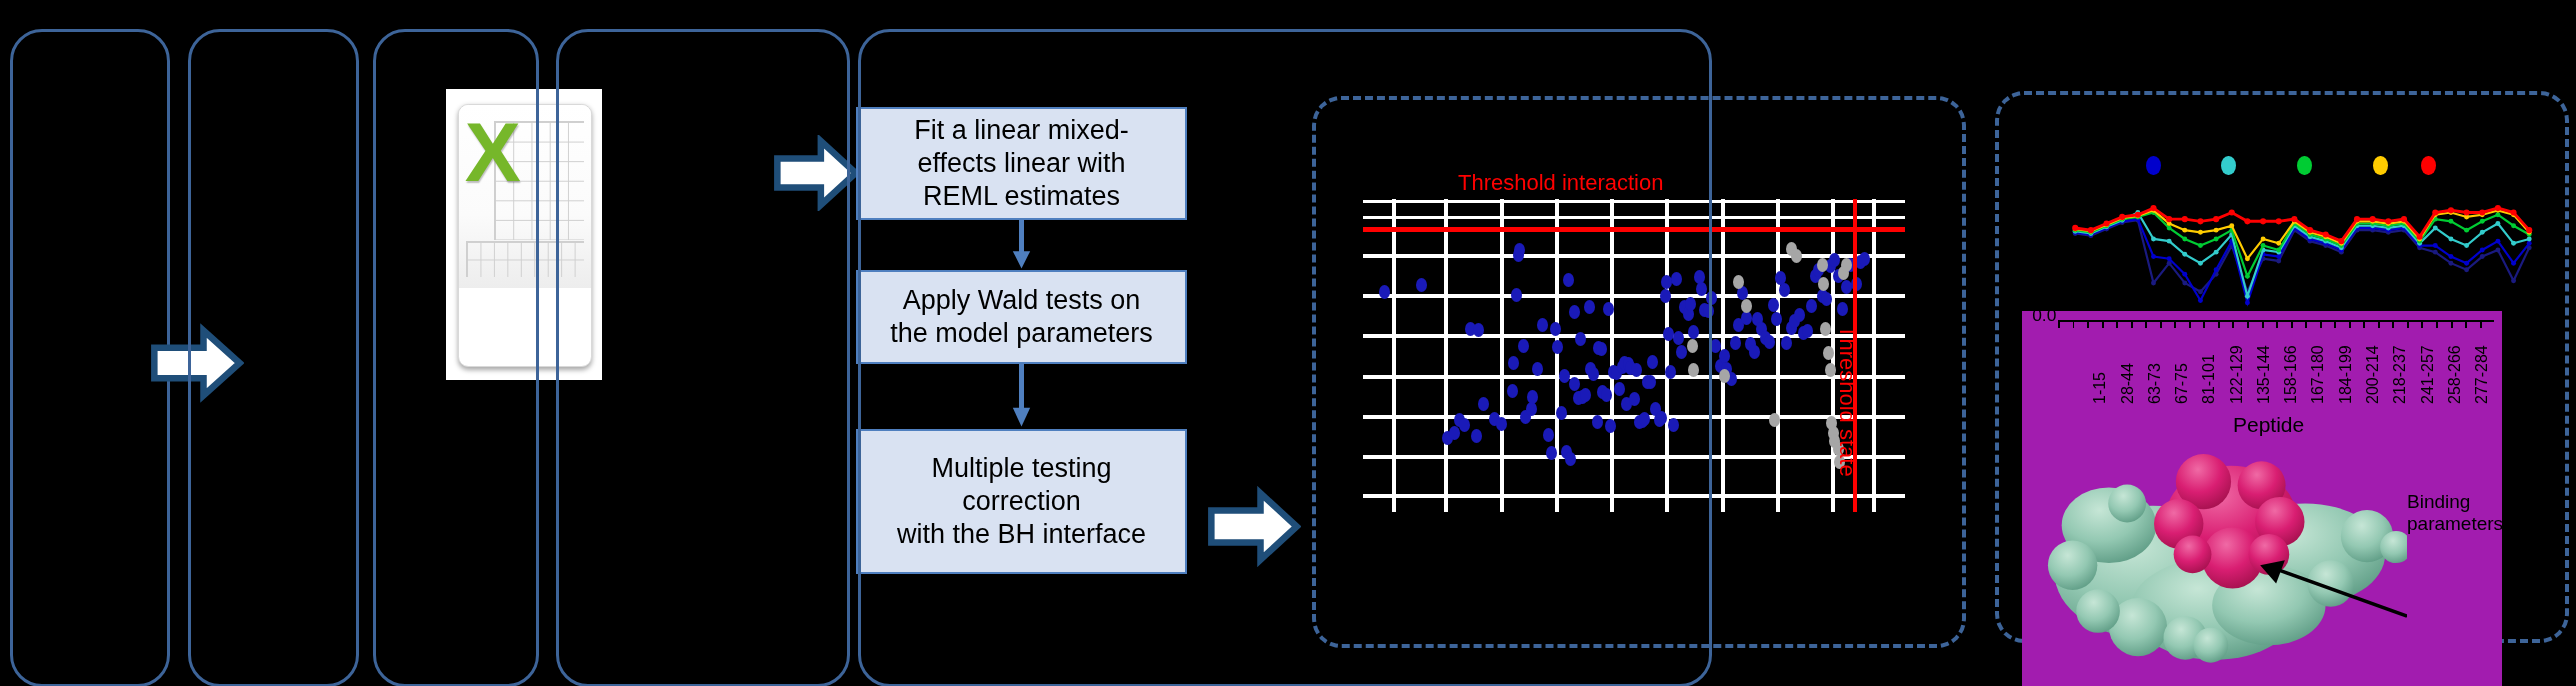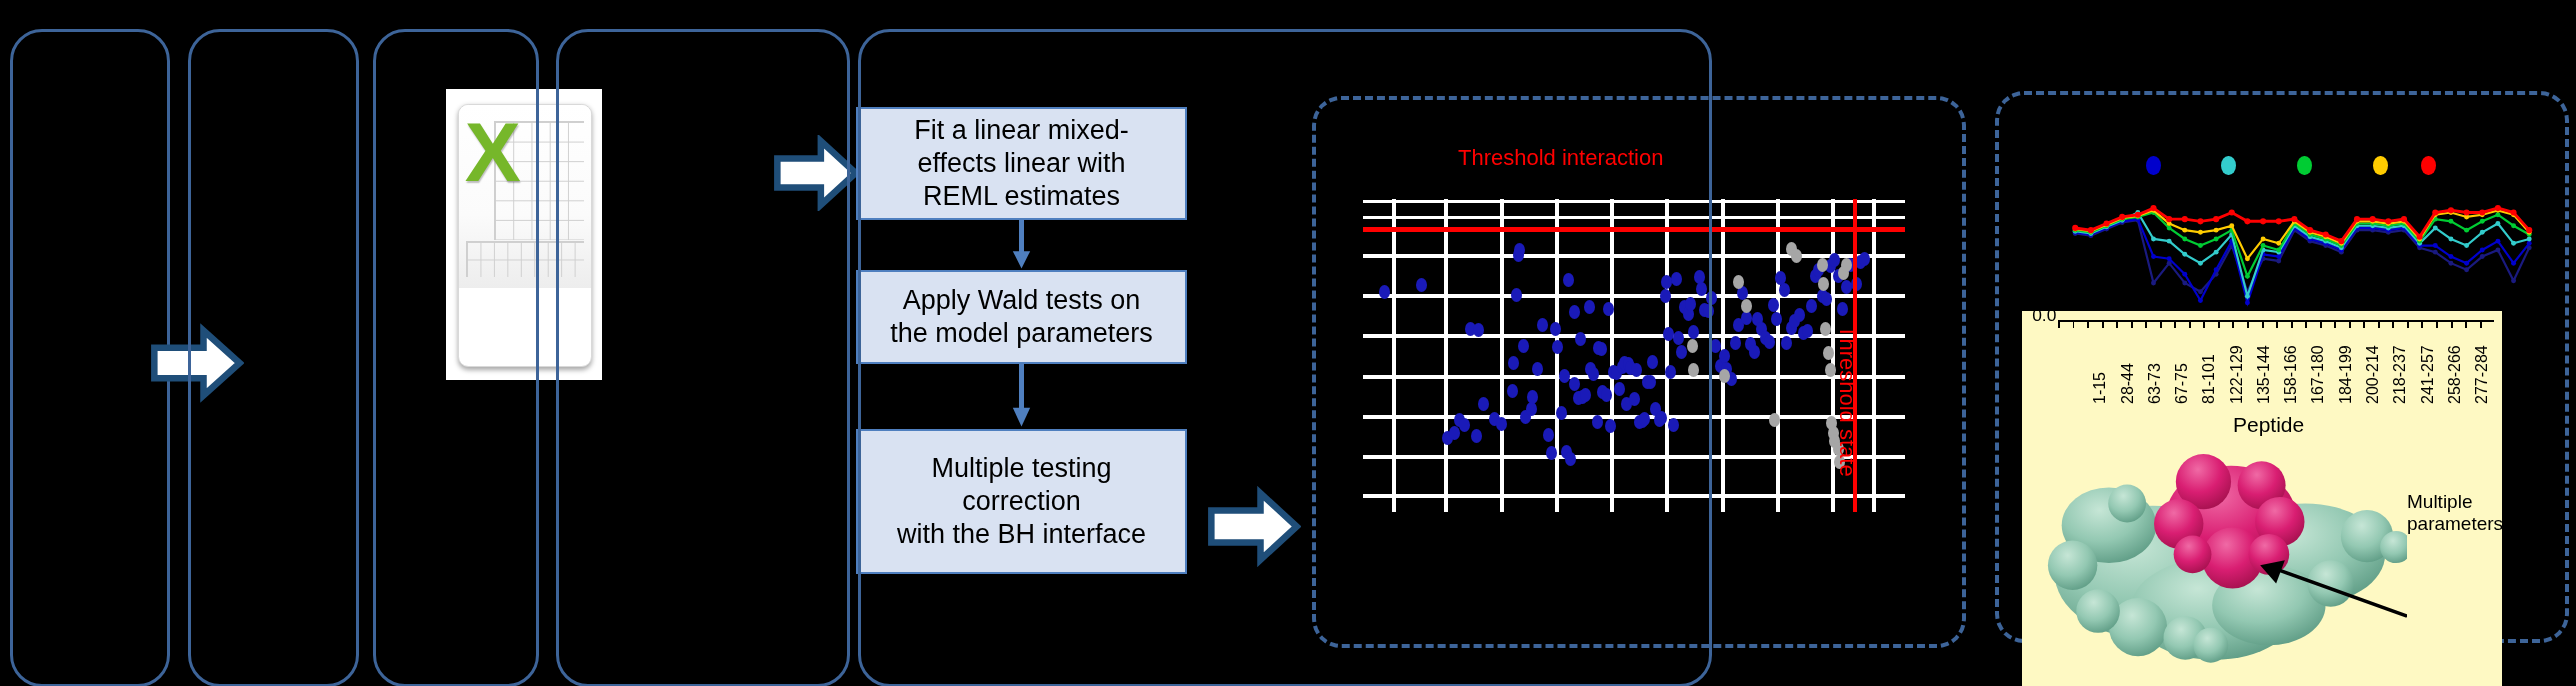--- a/index.html
+++ b/index.html
@@ -58,21 +58,21 @@
   .gl-h{position:absolute;left:0;right:0;height:3.6px;background:#fff;}
   .dot{position:absolute;border-radius:50%;}
   .thr-h{position:absolute;height:5.1px;background:#ff0000;left:0;right:0;}
   .thr-v{position:absolute;width:4.4px;background:#ff0000;top:0;bottom:0;}
 
   
   #linechart{position:absolute;}
   .legend-dot{position:absolute;border-radius:50%;}
 
   
-  #peptide-card{position:absolute;background:#fef9c3;box-sizing:border-box;}
+  #peptide-card{position:absolute;background:#a21caf;box-sizing:border-box;}
   .ax-label{position:absolute;font-size:16px;color:#000;white-space:nowrap;
       transform:rotate(-90deg);transform-origin:left top;}
   .ax-title{position:absolute;font-size:21px;color:#000;}
   .axis-line{position:absolute;background:#000;}
   .ylab{position:absolute;font-size:17.4px;color:#000;}
   .bind-label{position:absolute;font-size:19px;color:#000;line-height:1.15;}
 </style>
 </head>
 <body>
 
@@ -134,21 +134,21 @@
 </div>
 
 <svg class="farrow" style="left:1207px;top:486px;width:94px;height:81px;" viewBox="0 0 130 112">
   <polygon points="6,34 74,34 74,10 124,56 74,102 74,78 6,78" fill="#ffffff" stroke="#1f4e79" stroke-width="9"></polygon>
 </svg>
 
 <div class="panel" id="panel-4" style="left:556px;top:29px;width:294px;height:658px;"></div>
 <div class="panel-dashed" style="left:1312px;top:96px;width:654px;height:552px;"></div>
 
 <div id="scatter-wrap" style="left:1345px;top:145px;width:567px;height:407px;">
-  <div class="scat-title" style="left:113px;top:0;">Threshold interaction</div>
+  <div class="scat-title" style="left:113px;top:25px;">Threshold interaction</div>
 
   <div class="plot-area" style="left:18px;top:54px;width:542px;height:313px;">
 
     <div class="gl-v" style="left:29px;"></div>
     <div class="gl-v" style="left:81px;"></div>
     <div class="gl-v" style="left:137px;"></div>
     <div class="gl-v" style="left:192px;"></div>
     <div class="gl-v" style="left:247px;"></div>
     <div class="gl-v" style="left:302px;"></div>
     <div class="gl-v" style="left:358px;"></div>
@@ -612,17 +612,17 @@
       <circle cx="330" cy="160" r="28" fill="url(#gPink)"></circle>
       <circle cx="225" cy="160" r="26" fill="url(#gPink)"></circle>
     </g>
     <g>
       <polygon points="318,175 352,168 340,200" fill="#000"></polygon>
       <line x1="345" y1="182" x2="520" y2="245" stroke="#000" stroke-width="5"></line>
     </g>
   </svg>
 
   <div class="bind-label" style="left:385px;top:180px;width:116px;">
-    <span>Multiple</span><br>
+    <span>Binding</span><br>
     <span>parameters</span>
   </div>
 </div>
 
 
 </body></html>

